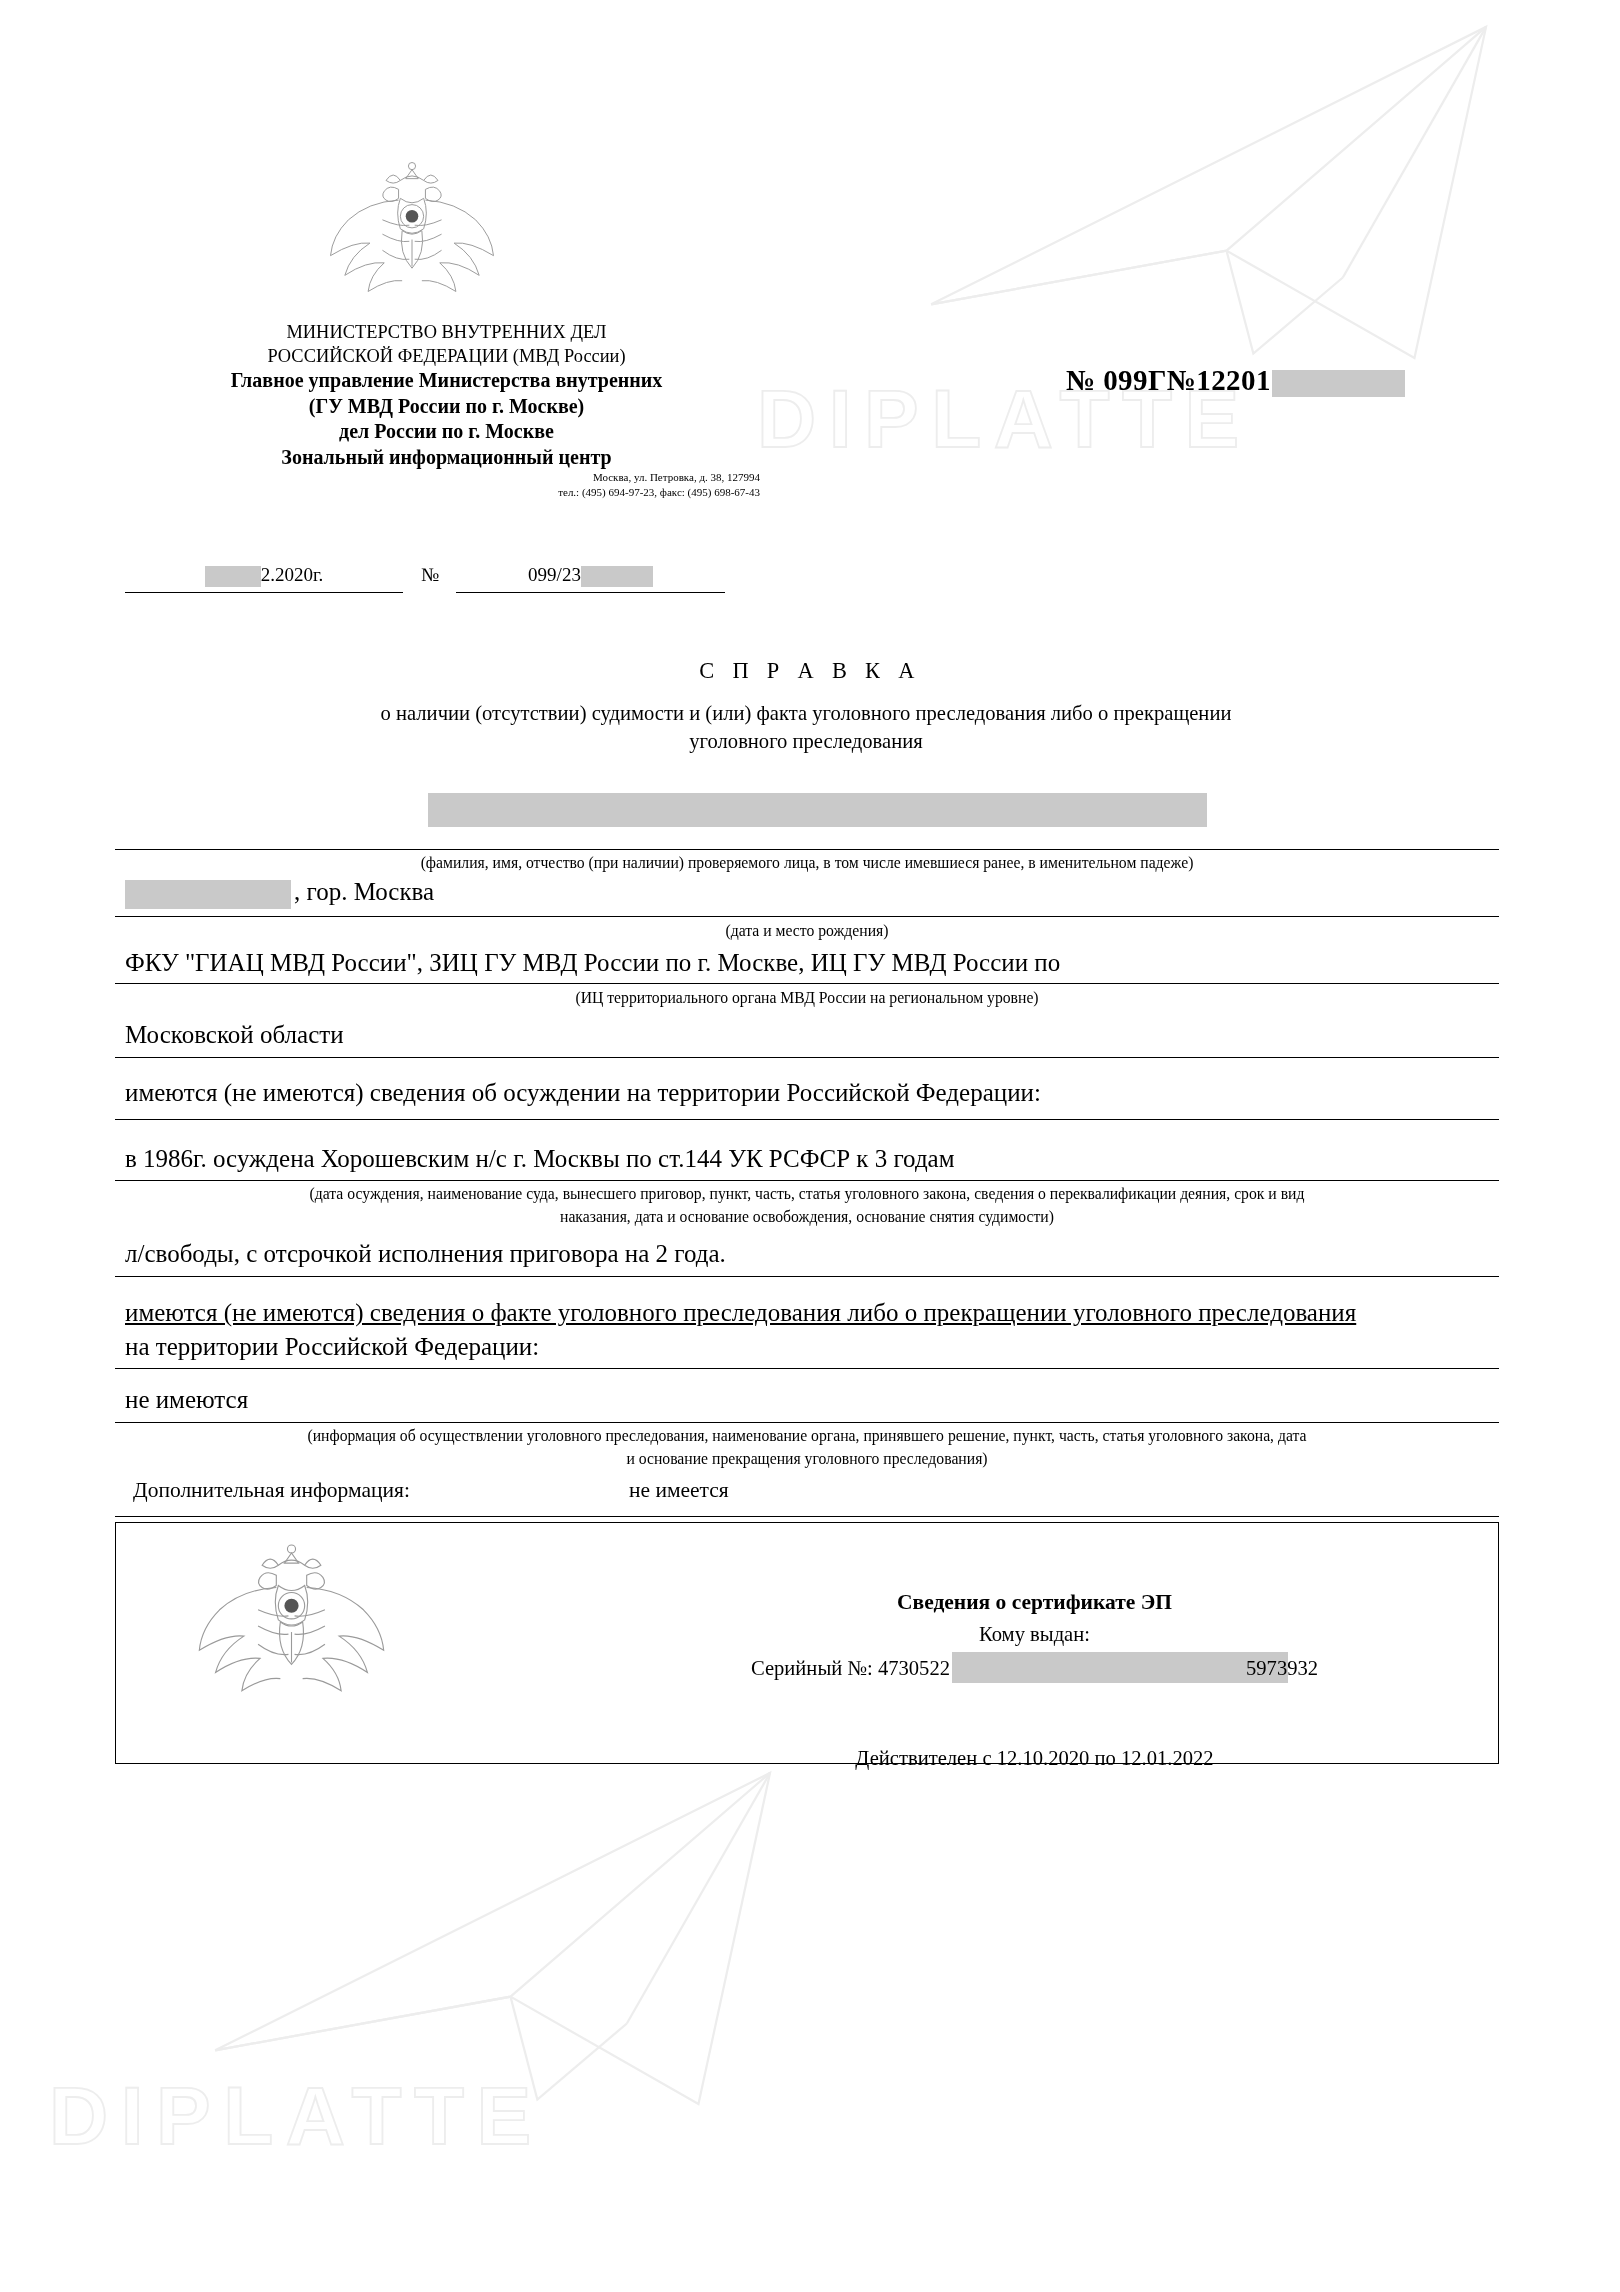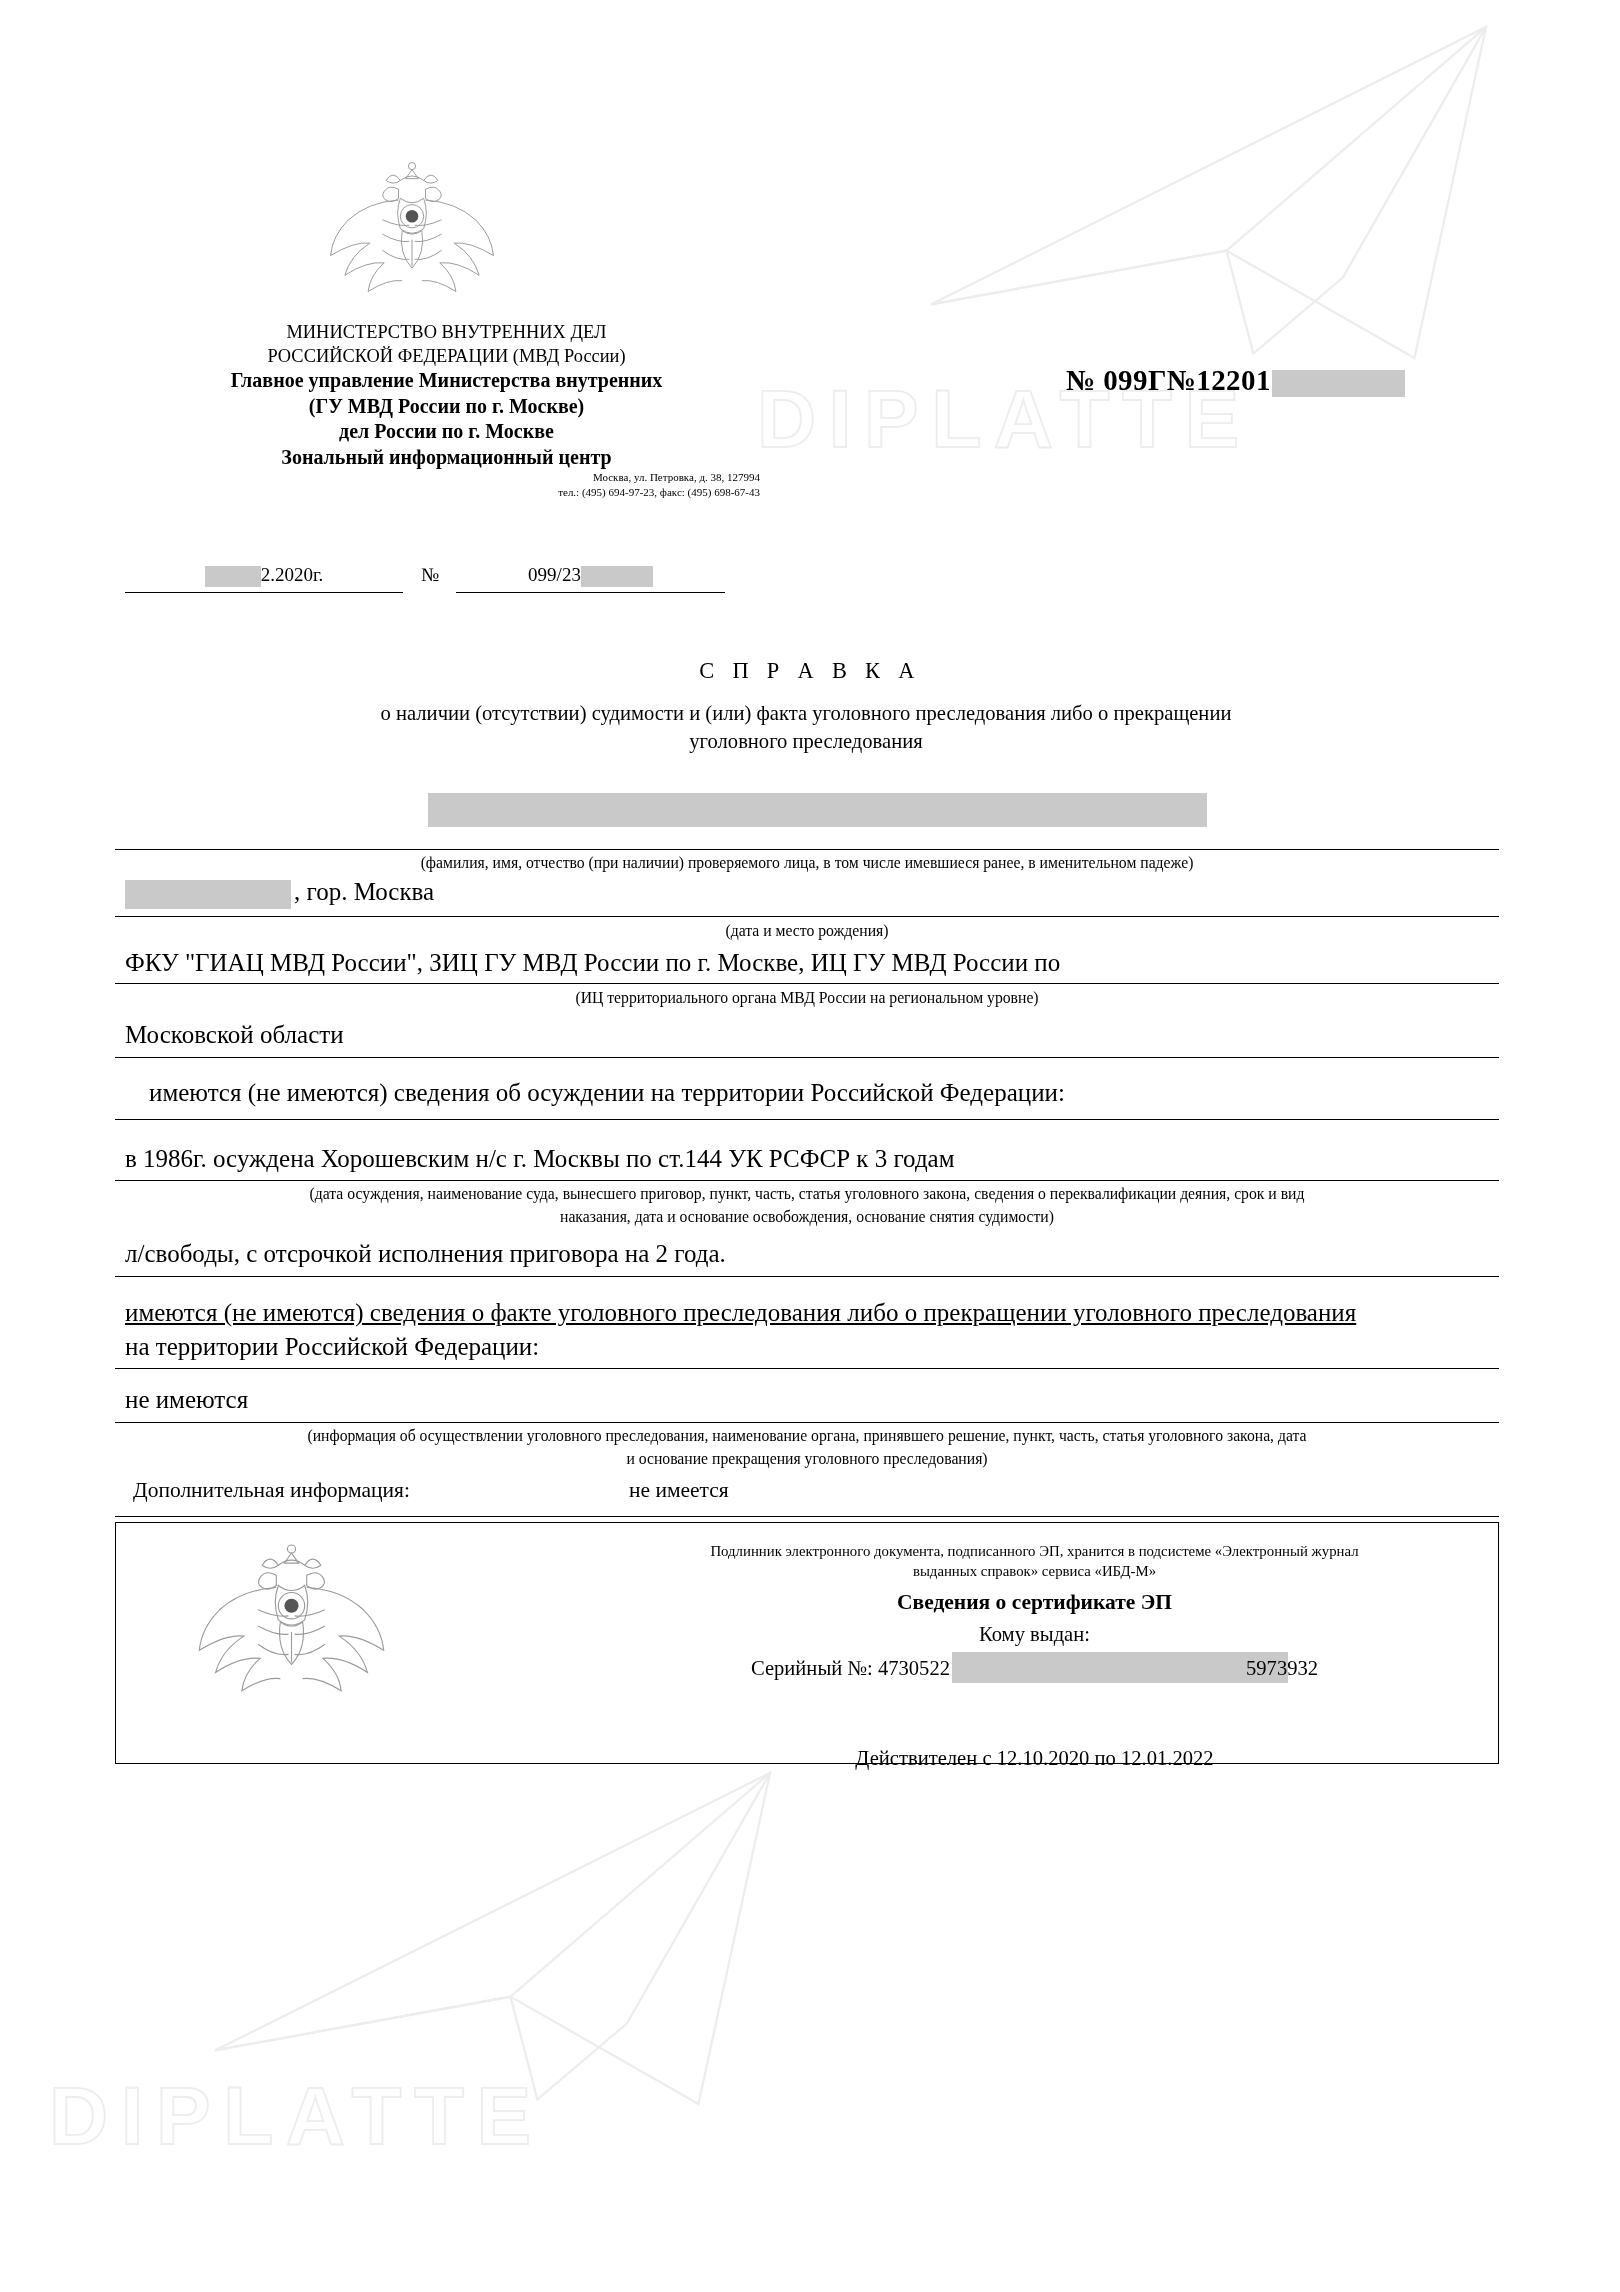--- a/index.html
+++ b/index.html
@@ -284,21 +284,21 @@
   <div class="fval" style="left: 294px; top: 878px;">, гор. Москва</div>
   <div class="fline" style="top: 916px;"></div>
   <div class="fcap" style="top: 921px;">(дата и место рождения)</div>
 
   <div class="fval" style="left: 125px; top: 949px;">ФКУ "ГИАЦ МВД России", ЗИЦ ГУ МВД России по г. Москве, ИЦ ГУ МВД России по</div>
   <div class="fline" style="top: 983px;"></div>
   <div class="fcap" style="top: 988px;">(ИЦ территориального органа МВД России на региональном уровне)</div>
   <div class="fval" style="left: 125px; top: 1021px;">Московской области</div>
   <div class="fline" style="top: 1057px;"></div>
 
-  <div class="fval" style="left: 125px; top: 1079px; margin-left: 24px;">имеются (не имеются) сведения об осуждении на территории Российской Федерации:</div>
+  <div class="fval" style="left: 125px; top: 1079px;">имеются (не имеются) сведения об осуждении на территории Российской Федерации:</div>
   <div class="fline" style="top: 1119px;"></div>
 
   <div class="fval" style="left: 125px; top: 1145px;">в 1986г. осуждена Хорошевским н/с г. Москвы по ст.144 УК РСФСР к 3 годам</div>
   <div class="fline" style="top: 1180px;"></div>
   <div class="fcap" style="top: 1184px;">(дата осуждения, наименование суда, вынесшего приговор, пункт, часть, статья уголовного закона, сведения о переквалификации деяния, срок и вид</div>
   <div class="fcap" style="top: 1207px;">наказания, дата и основание освобождения, основание снятия судимости)</div>
   <div class="fval" style="left: 125px; top: 1240px;">л/свободы, с отсрочкой исполнения приговора на 2 года.</div>
   <div class="fline" style="top: 1276px;"></div>
 
   <div class="fval" style="left: 125px; top: 1299px; text-decoration: underline;">имеются (не имеются) сведения о факте уголовного преследования либо о прекращении уголовного преследования</div>
@@ -330,24 +330,20 @@
       <circle cx="115" cy="66" r="7" fill="#555" stroke="none"></circle>
       <path d="M100 48 q-34 2 -56 22 q-18 18 -20 40 q26 -16 44 -14 q-22 14 -28 36 q24 -16 44 -14 q-16 14 -18 32 q22 -14 38 -12"></path>
       <path d="M130 48 q34 2 56 22 q18 18 20 40 q-26 -16 -44 -14 q22 14 28 36 q-24 -16 -44 -14 q16 14 18 32 q-22 -14 -38 -12"></path>
       <path d="M82 70 q18 8 30 6 M82 86 q18 10 30 8 M82 104 q16 12 30 10"></path>
       <path d="M148 70 q-18 8 -30 6 M148 86 q-18 10 -30 8 M148 104 q-16 12 -30 10"></path>
       <path d="M104 82 q11 8 22 0 q4 26 -11 42 q-15 -16 -11 -42z"></path>
       <path d="M115 92 v30"></path>
     </g>
   </svg>
 
-  <div class="cert-note">
-    <div>Подлинник электронного документа, подписанного ЭП, хранится в подсистеме «Электронный журнал</div>
-    <div>выданных справок» сервиса «ИБД-М»</div>
-  </div>
   <div class="cert-title">Сведения о сертификате ЭП</div>
 
   <div class="cert-row" id="cert-row1">
     <span>Кому выдан: </span>
   </div>
   <div id="redact-cert"></div>
 
   <div class="cert-row" id="cert-row2">
     <span>Серийный №: 4730522</span><span style="margin-left:296px;">5973932</span>
   </div>

